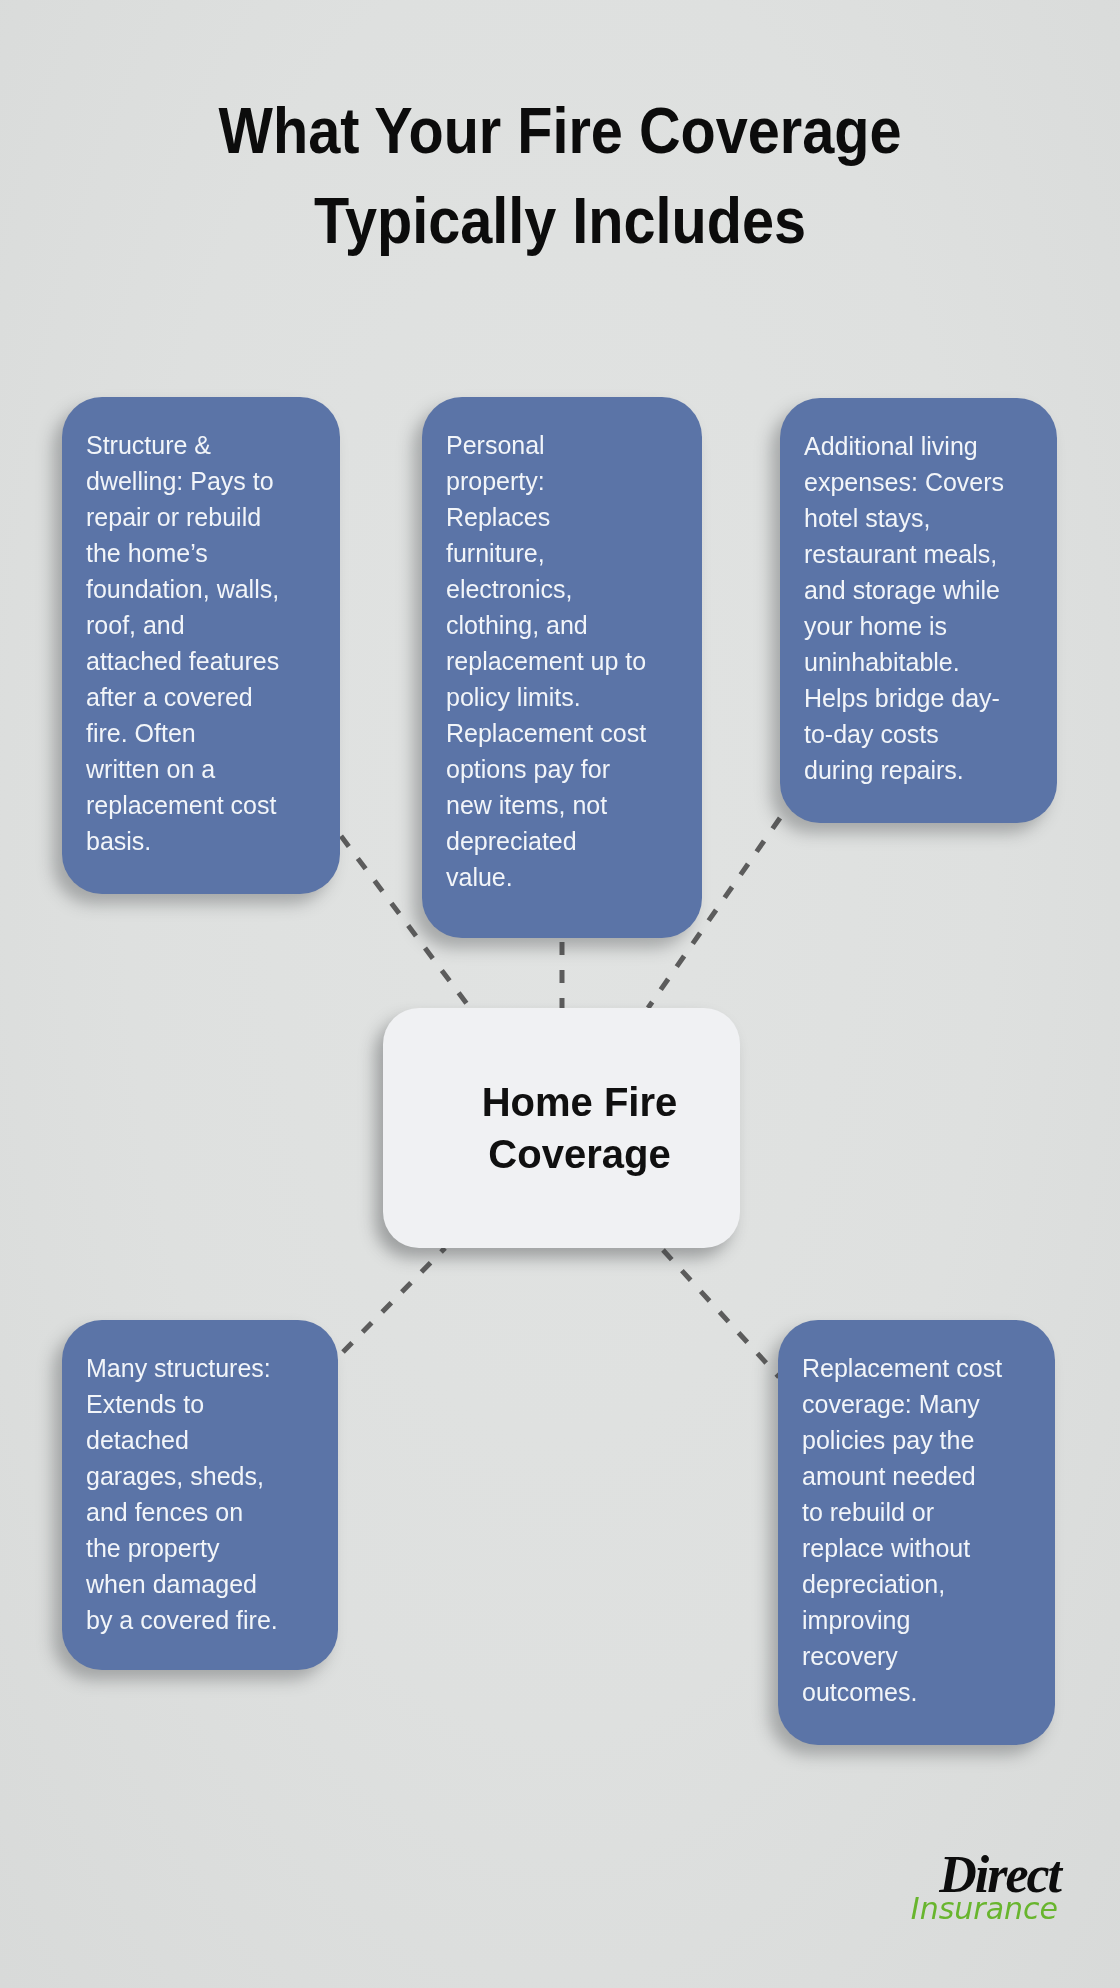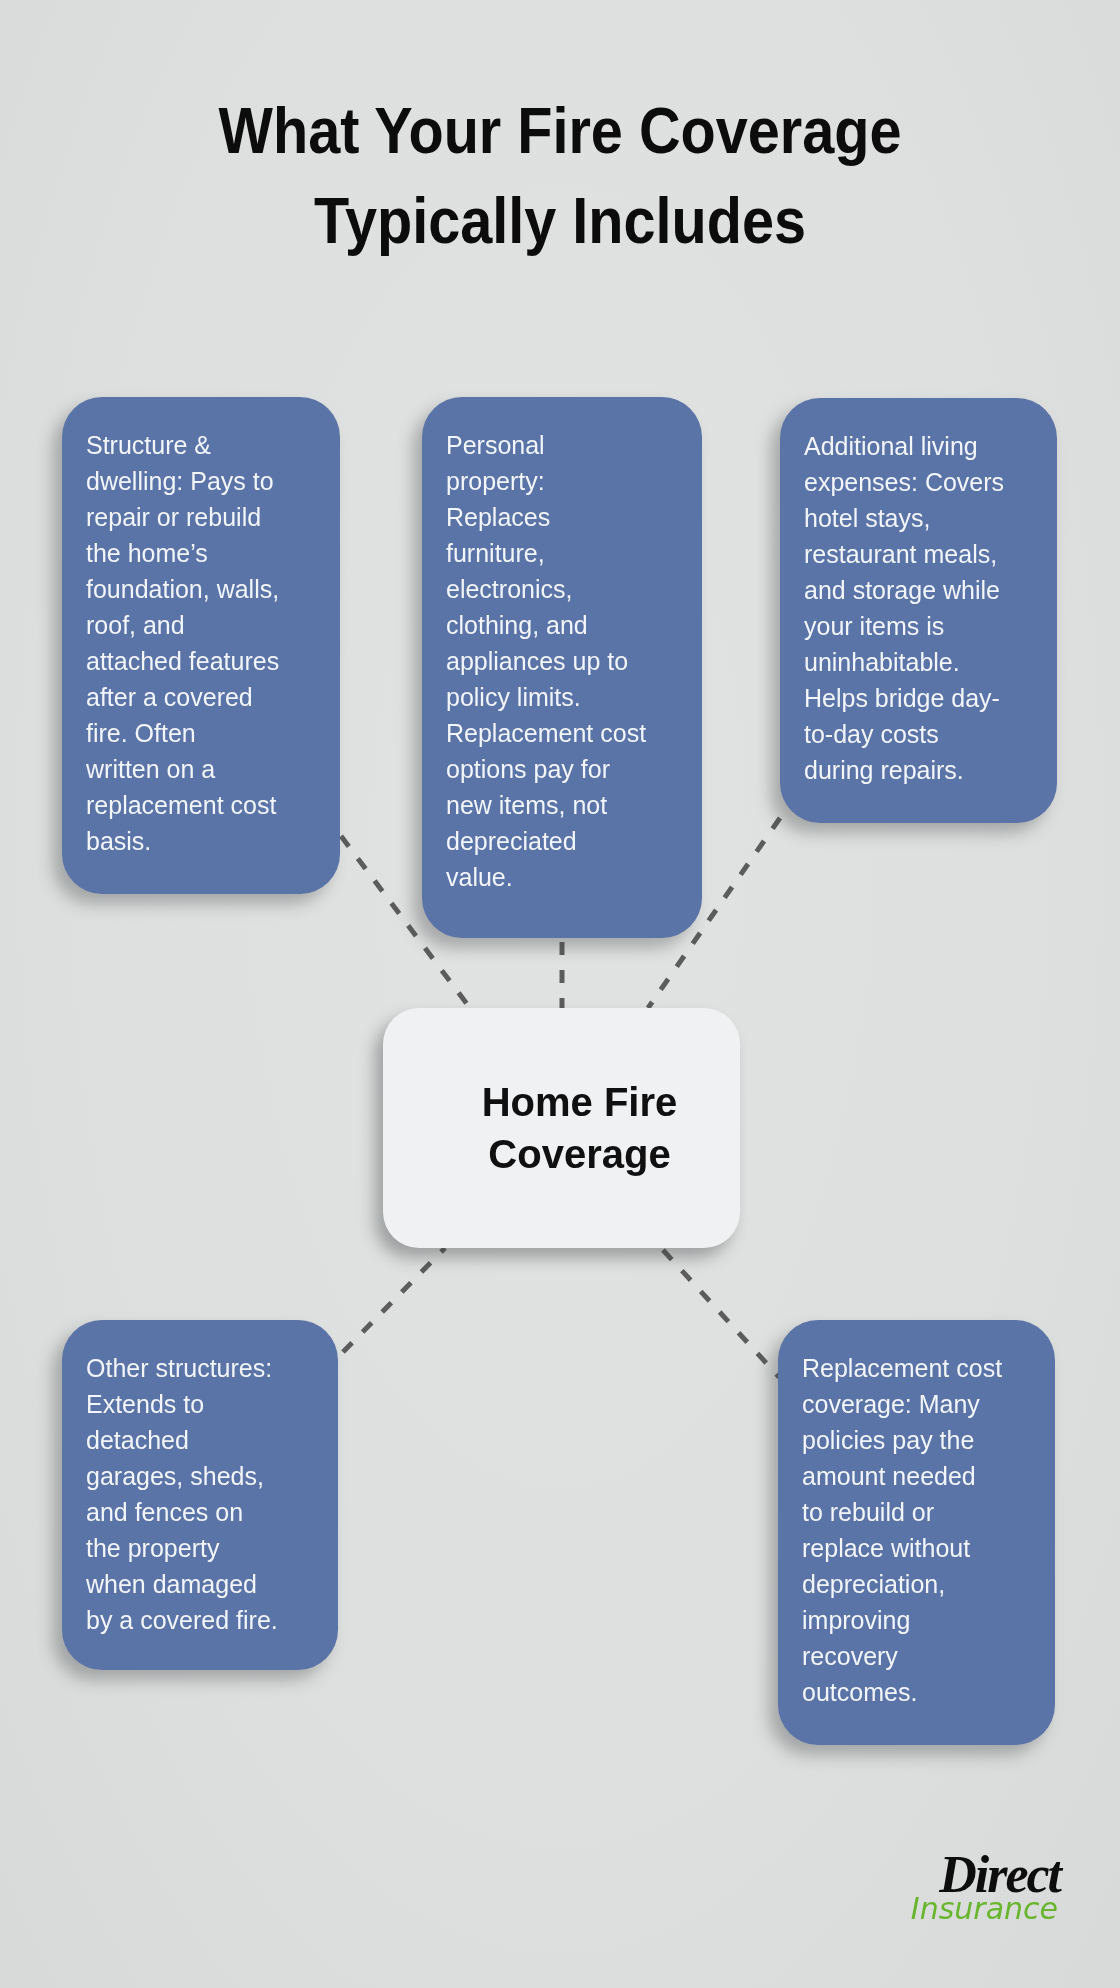--- a/index.html
+++ b/index.html
@@ -105,40 +105,40 @@
 written on a
 replacement cost
 basis.</div>
 
   <div class="node node-tm">Personal
 property:
 Replaces
 furniture,
 electronics,
 clothing, and
-appliances up to
+replacement up to
 policy limits.
 Replacement cost
 options pay for
 new items, not
 depreciated
 value.</div>
 
   <div class="node node-tr">Additional living
 expenses: Covers
 hotel stays,
 restaurant meals,
 and storage while
-your items is
+your home is
 uninhabitable.
 Helps bridge day-
 to-day costs
 during repairs.</div>
 
-  <div class="node node-bl">Other structures:
+  <div class="node node-bl">Many structures:
 Extends to
 detached
 garages, sheds,
 and fences on
 the property
 when damaged
 by a covered fire.</div>
 
   <div class="node node-br">Replacement cost
 coverage: Many

